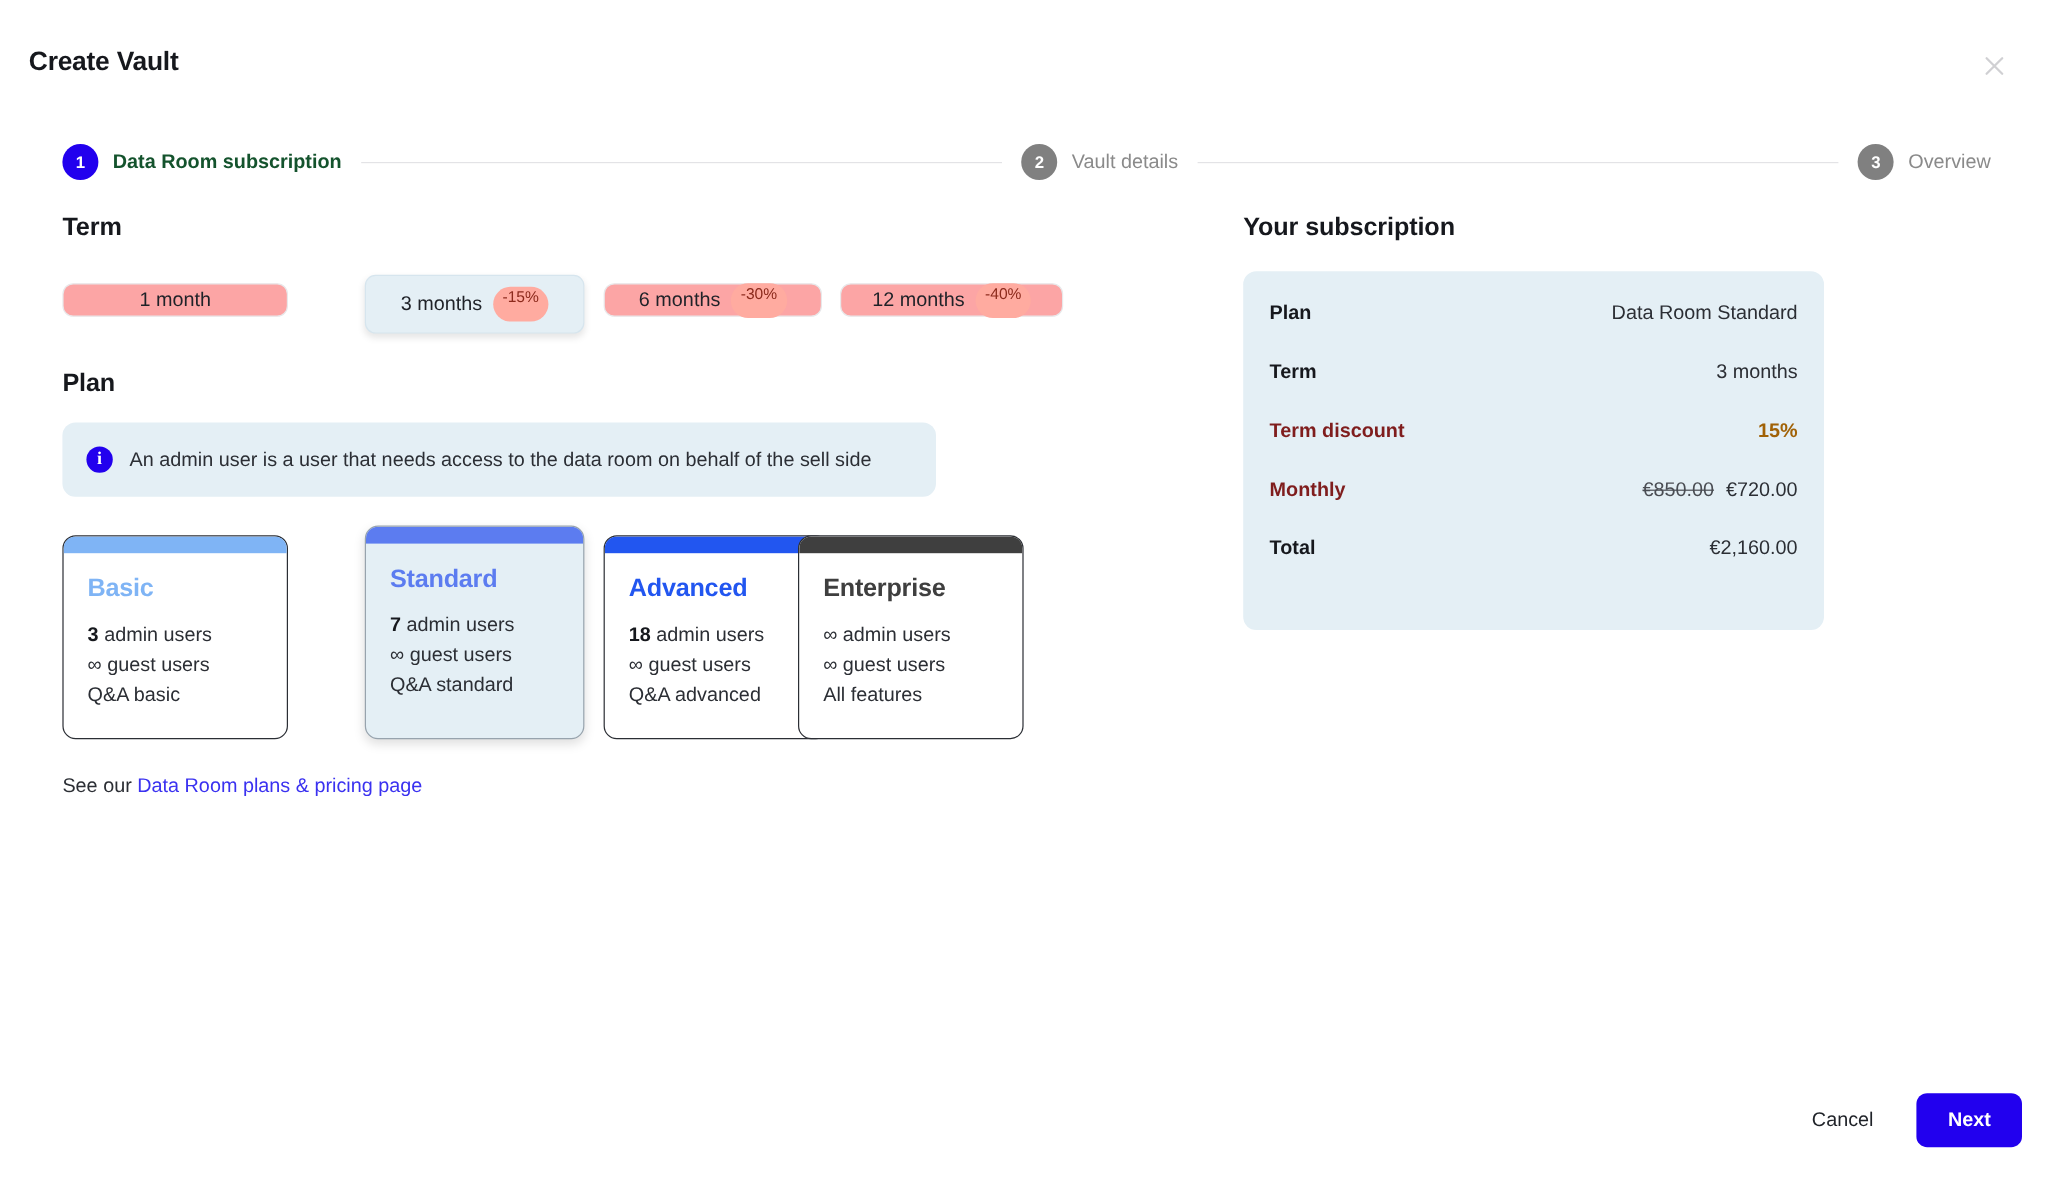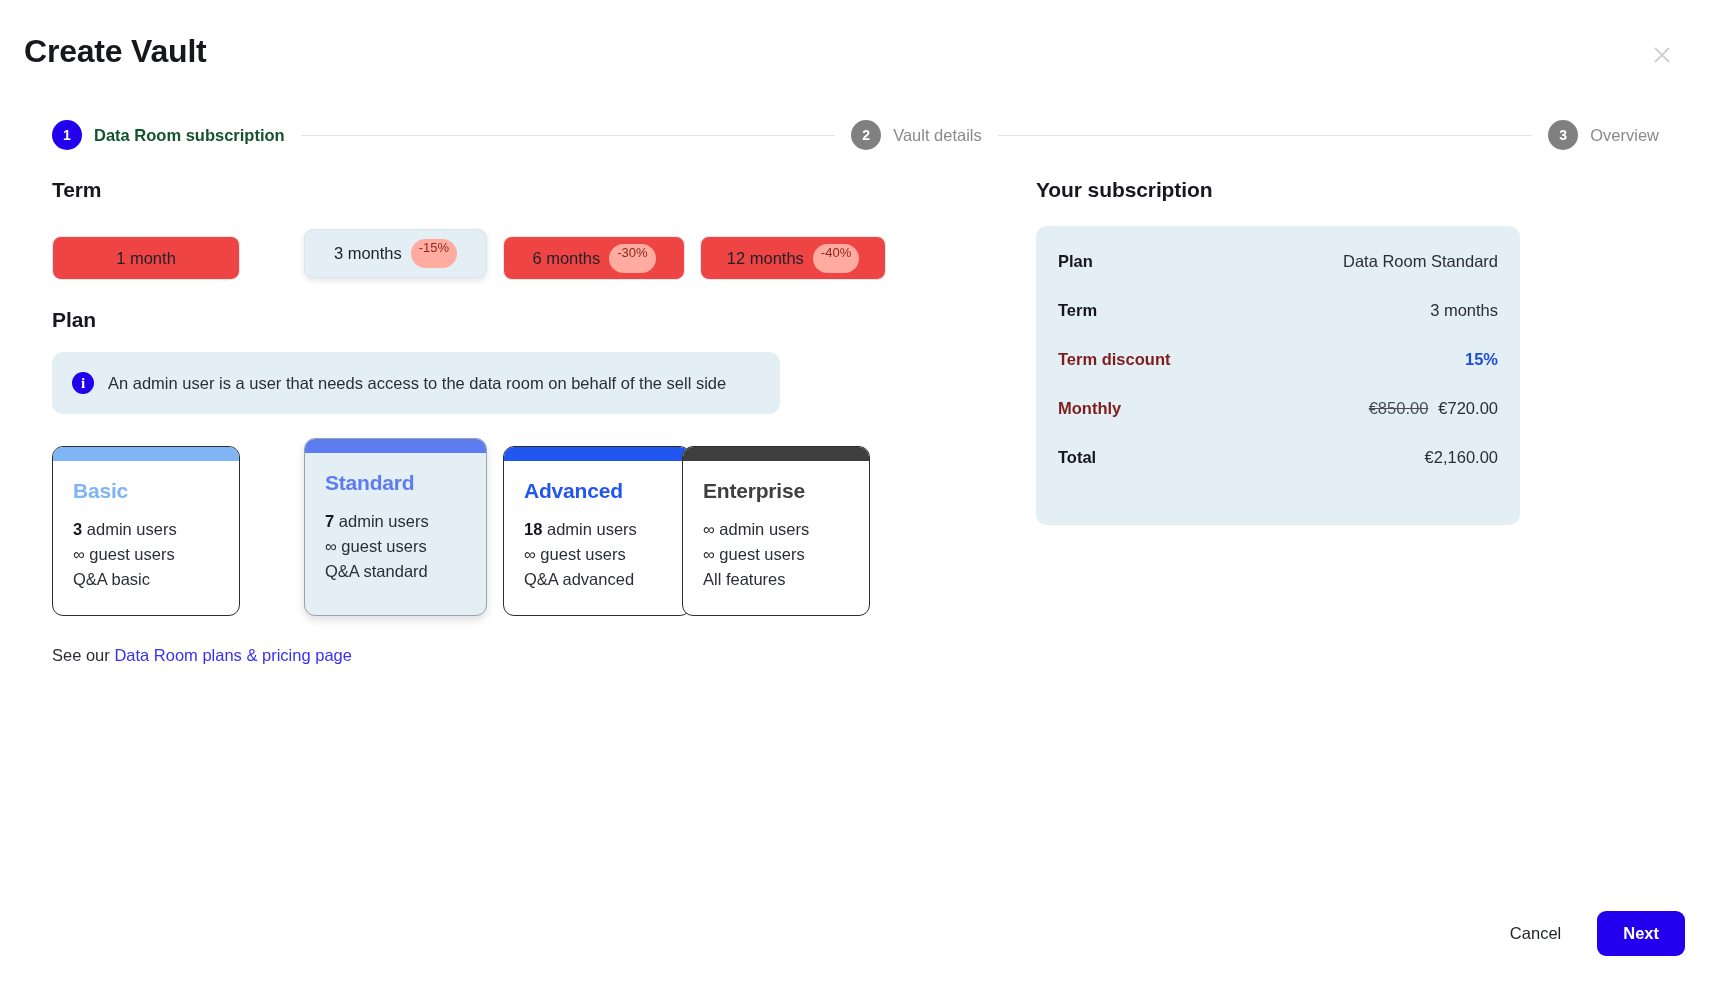--- a/index.html
+++ b/index.html
@@ -24,21 +24,21 @@
 
   
   .modal-header {
     position: absolute;
     top: 34px;
     left: 24px;
     right: 24px;
     height: 44px;
   }
   .modal-title {
-    font-size: 32px;
+    font-size: 22px;
     font-weight: bold;
     color: #16181d;
     letter-spacing: -0.2px;
     line-height: 34px;
   }
   .close-btn {
     position: absolute;
     top: 4px;
     right: 8px;
     width: 34px;
@@ -123,23 +123,23 @@
 
   
   .term-row {
     position: relative;
     height: 72px;
     margin-top: 16px;
   }
   .term-btn {
     position: absolute;
     top: 18px;
-    height: 44px;
+    height: 28px;
     border-radius: 9px;
-    background: #ef4444;
+    background: #fca5a5;
     border: 1px solid #e8e8ea;
     display: flex;
     align-items: center;
     justify-content: center;
     gap: 9px;
     font-size: 16.5px;
     color: #1f2228;
     cursor: pointer;
     padding: 0 20px;
     font-family: "Liberation Sans", sans-serif;
@@ -219,21 +219,21 @@
     top: 0;
     width: 183px;
     height: 178px;
     background: #e4eff5;
     border-color: #97a3ad;
     box-shadow: 0 4px 9px rgba(0,0,0,0.13);
   }
   .plan-card:nth-of-type(1) { left: 0px; }
   .plan-card:nth-of-type(2) { left: 252px; }
   .plan-card:nth-of-type(3) { left: 451px; }
-  .plan-card:nth-of-type(4) { left: 630px; }
+  .plan-card:nth-of-type(4) { left: 613px; }
 
   .plan-stripe {
     height: 14px;
     width: 100%;
     flex: 0 0 auto;
   }
   .plan-body { padding: 18px 20px 0; }
   .plan-name {
     font-size: 21px;
     font-weight: bold;
@@ -277,21 +277,21 @@
   .sub-row {
     display: flex;
     align-items: baseline;
     justify-content: space-between;
     height: 49px;
     font-size: 16.5px;
   }
   .sub-key { color: #16181d; font-weight: bold; }
   .sub-key.plain { font-weight: bold; color: #7f1d1d; }
   .sub-val { color: #2b2e34; }
-  .sub-val.bold { font-weight: bold; color: #1d4ed8; }
+  .sub-val.bold { font-weight: bold; color: #a16207; }
   .price-old {
     text-decoration: line-through;
     color: #4a4d53;
     margin-right: 10px;
   }
 
   
   .footer {
     position: absolute;
     right: 26px;

